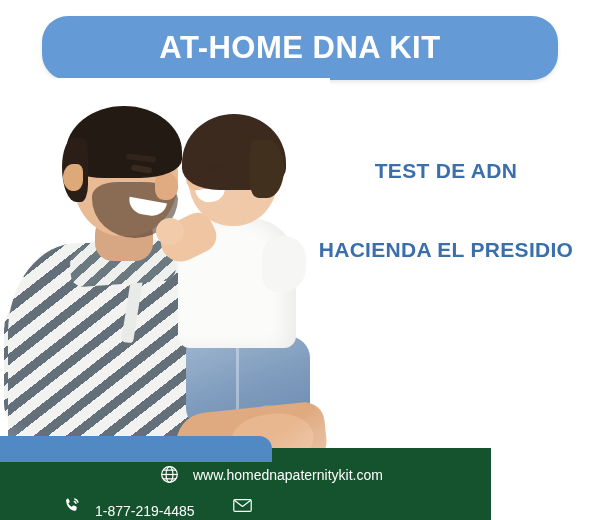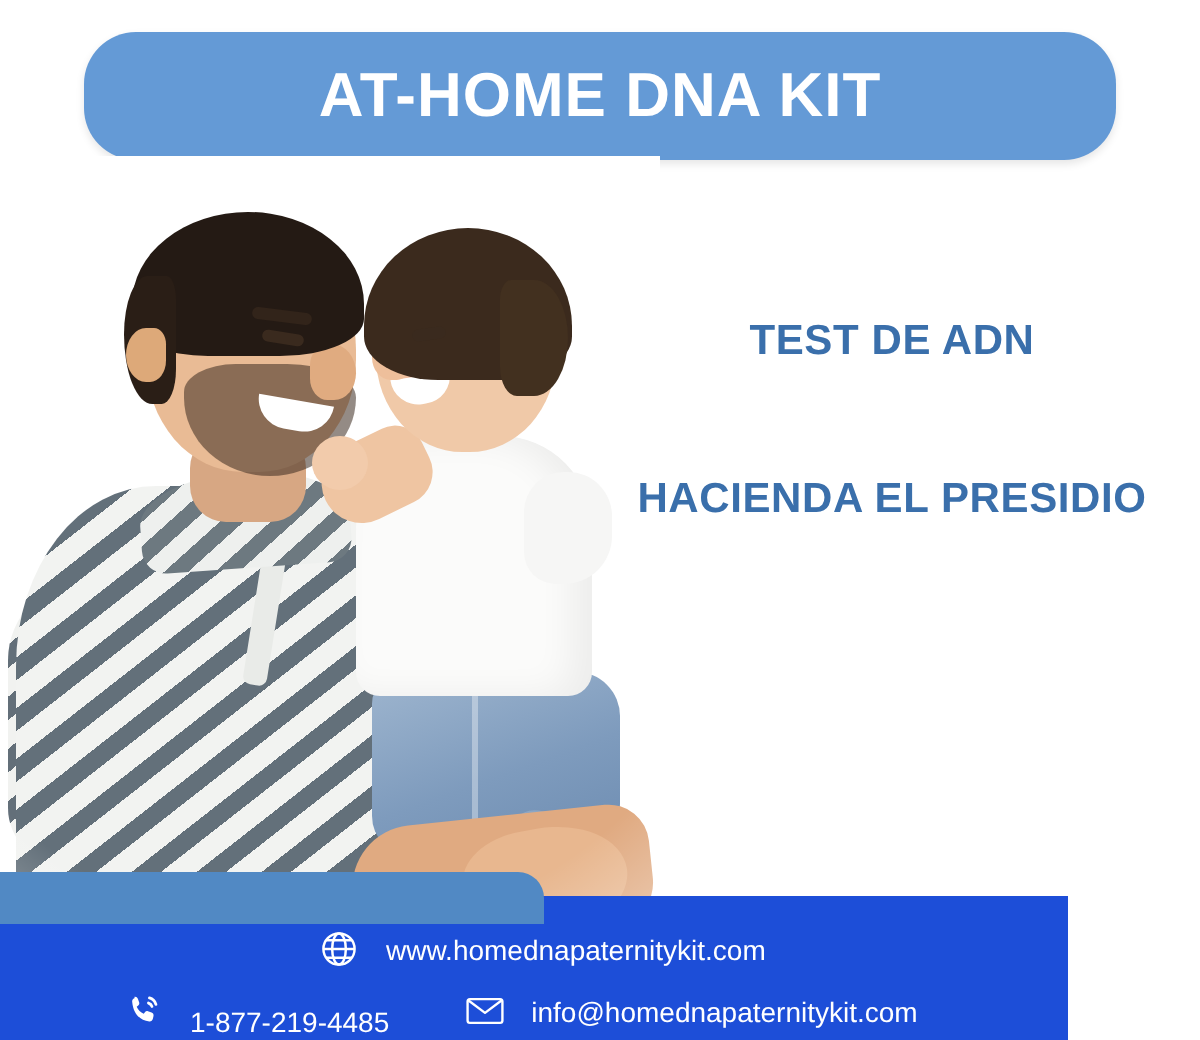--- a/index.html
+++ b/index.html
@@ -218,22 +218,22 @@
     line-height:1;
     white-space:nowrap;
   }
   #heading-line-2{ margin-top:44px; }
   #heading-line-3{ margin-top:58px; font-size:21px; }
 
   
   #footer-bar{
     position:absolute;
     left:0; bottom:0;
-    width:534px; height:72px;
-    background:#1d4ed8;
+    width:491px; height:72px;
+    background:#14532d;
   }
   #footer-step{
     position:absolute;
     left:0; top:-12px;
     width:272px; height:26px;
     background:#5189c4;
     border-radius:0 13px 0 0;
   }
   .footer-row{
     position:absolute;
@@ -332,16 +332,15 @@
       <span id="phone-number">1-877-219-4485</span>
     </span>
 
     <span class="foot-item">
       <span class="foot-icon">
         <svg width="22" height="17" viewBox="0 0 24 18" fill="none" stroke="#ffffff" stroke-width="1.5" stroke-linejoin="round">
           <rect x="1" y="1.5" width="22" height="15" rx="1.5"></rect>
           <path d="M1.6 2.4 12 10.2 22.4 2.4"></path>
         </svg>
       </span>
-      <span>info@homednapaternitykit.com</span>
     </span>
   </div>
 </div>
 
 </body></html>

